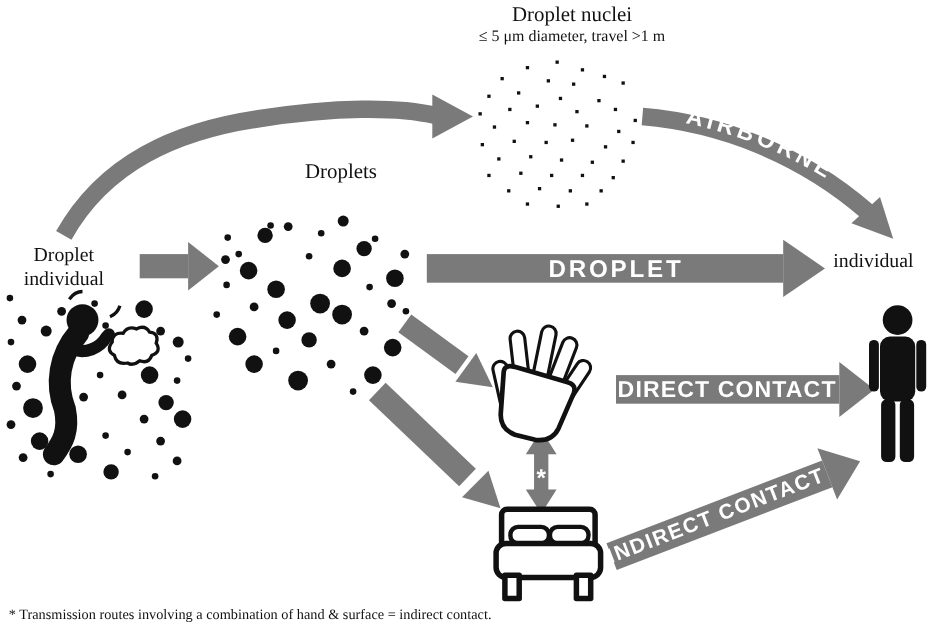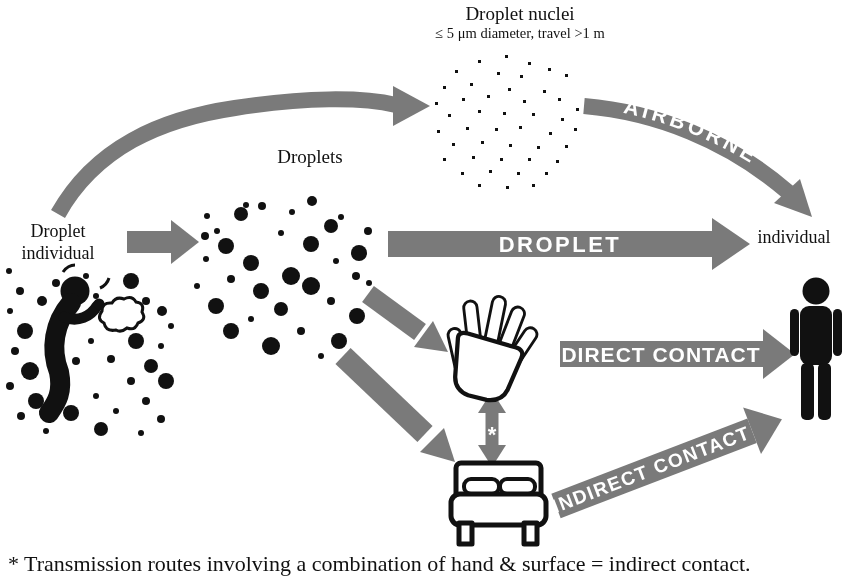--- a/index.html
+++ b/index.html
@@ -2,21 +2,21 @@
 <html style="--gray: #7a7a7a;"><head>
 <meta charset="utf-8">
 <style>
   html,body{margin:0;padding:0;background:#fff;}
   .canvas{position:relative;width:850px;height:583px;background:#ffffff;overflow:hidden;
           font-family:"Liberation Serif",serif;color:#111;}
   .lbl{position:absolute;text-align:center;line-height:1.22;}
   .title{font-size:19px;}
   .sub{font-size:14.5px;}
   .side{font-size:18px;}
-  .footnote{position:absolute;left:8px;top:551px;width:830px;text-align:left;font-size:22px;}
+  .footnote{position:absolute;left:8px;top:551px;width:830px;text-align:left;font-size:13px;}
   svg{position:absolute;left:0;top:0;}
   .ink{fill:#111111;}
   .gray{fill:var(--gray,#7a7a7a);}
   .grayStroke{stroke:var(--gray,#7a7a7a);fill:none;}
   .routeText{font-family:"Liberation Sans",sans-serif;font-weight:bold;fill:#ffffff;}
 </style>
 </head>
 <body>
 
 <div class="canvas">

